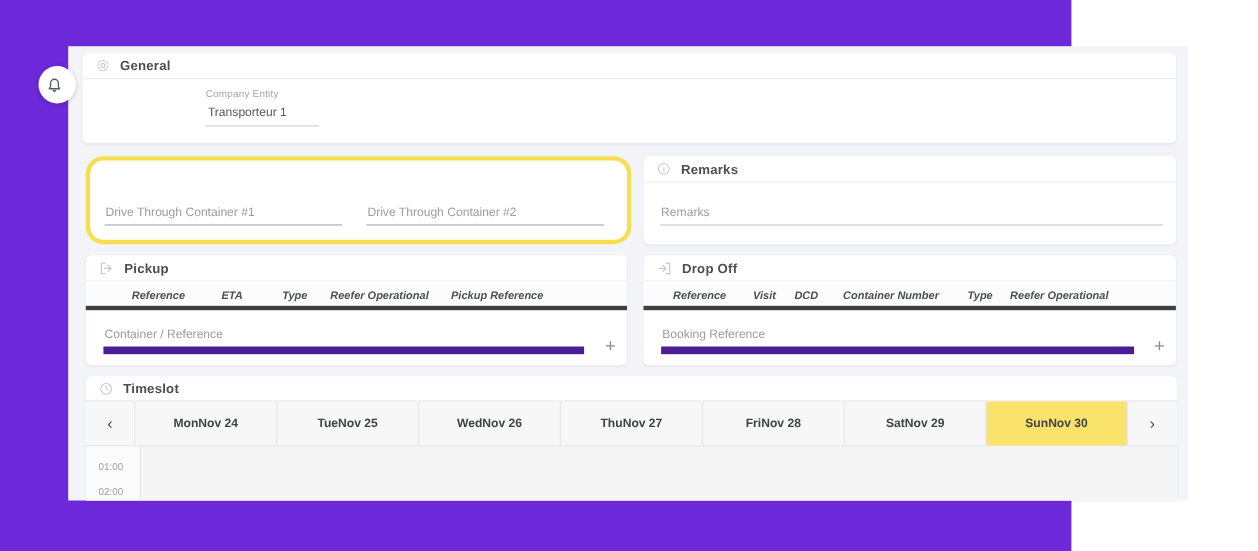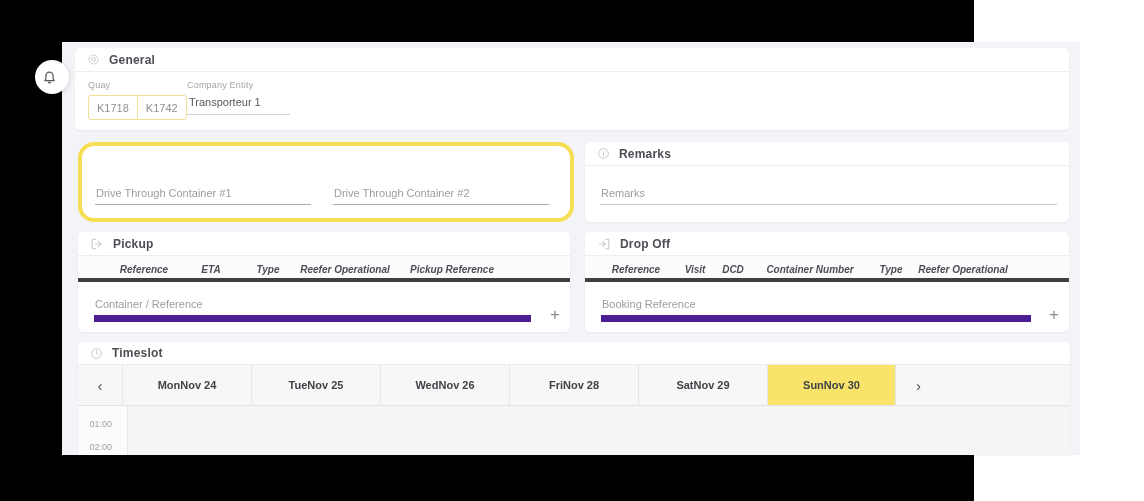--- a/index.html
+++ b/index.html
@@ -1,18 +1,18 @@
 <!DOCTYPE html>
 <html><head>
 <meta charset="utf-8">
 <style>
   * { margin:0; padding:0; box-sizing:border-box; }
   html,body { width:1144px; height:501px; background:#ffffff; overflow:hidden;
               font-family:"Liberation Sans", sans-serif; }
-  #page { position:relative; width:974px; height:501px; background:#000000; }
+  #page { position:relative; width:974px; height:501px; background:#6d28d9; }
 
   .content-bg { position:absolute; left:62px; top:42px; width:1018px; height:413px;
                 background:#f3f4f8; }
 
   .card { position:absolute; background:#ffffff; border-radius:5px;
           box-shadow:0 1px 2px rgba(40,40,70,0.05); }
 
   .card-header { height:24px; display:flex; align-items:center; gap:9px;
                  padding:0 12px; border-bottom:1px solid #eeeef1; }
   .card-title { font-size:12px; font-weight:bold; color:#4b4e54; letter-spacing:0.2px; }
@@ -99,27 +99,20 @@
   </div>
 
   <div class="card" id="general-card" style="left:75px; top:48px; width:994px; height:82px;">
     <div class="card-header">
       <svg class="ic" width="13" height="13" viewBox="0 0 16 16">
         <circle cx="8" cy="8" r="5.6" stroke-dasharray="2.6 1.7"></circle>
         <circle cx="8" cy="8" r="2.3"></circle>
       </svg>
       <span class="card-title">General</span>
     </div>
-    <div style="position:absolute; left:13px; top:32px;">
-      <div class="field-label">Quay</div>
-      <div class="quay-group">
-        <div class="quay-btn">K1718</div>
-        <div class="quay-btn">K1742</div>
-      </div>
-    </div>
     <div style="position:absolute; left:112px; top:32px;">
       <div class="field-label">Company Entity</div>
       <input class="entity-value" type="text" value="Transporteur 1" style="">
     </div>
   </div>
 
   <div class="card" id="drive-card" style="left:78px; top:142px; width:496px; height:80px;">
     <input class="u-input u-mid" type="text" style="left: 13px; top: 41px; width: 216px;" placeholder="Drive Through Container #1">
     <input class="u-input u-mid" type="text" style="left: 251px; top: 41px; width: 216px;" placeholder="Drive Through Container #2">
   </div>
@@ -195,20 +188,24 @@
       </div>
       <div class="day-cell">
         <span class="day-name">Tue</span>
         <span class="day-date">Nov 25</span>
       </div>
       <div class="day-cell">
         <span class="day-name">Wed</span>
         <span class="day-date">Nov 26</span>
       </div>
       <div class="day-cell">
+        <span class="day-name">Thu</span>
+        <span class="day-date">Nov 27</span>
+      </div>
+      <div class="day-cell">
         <span class="day-name">Fri</span>
         <span class="day-date">Nov 28</span>
       </div>
       <div class="day-cell">
         <span class="day-name">Sat</span>
         <span class="day-date">Nov 29</span>
       </div>
       <div class="day-cell selected">
         <span class="day-name">Sun</span>
         <span class="day-date">Nov 30</span>

